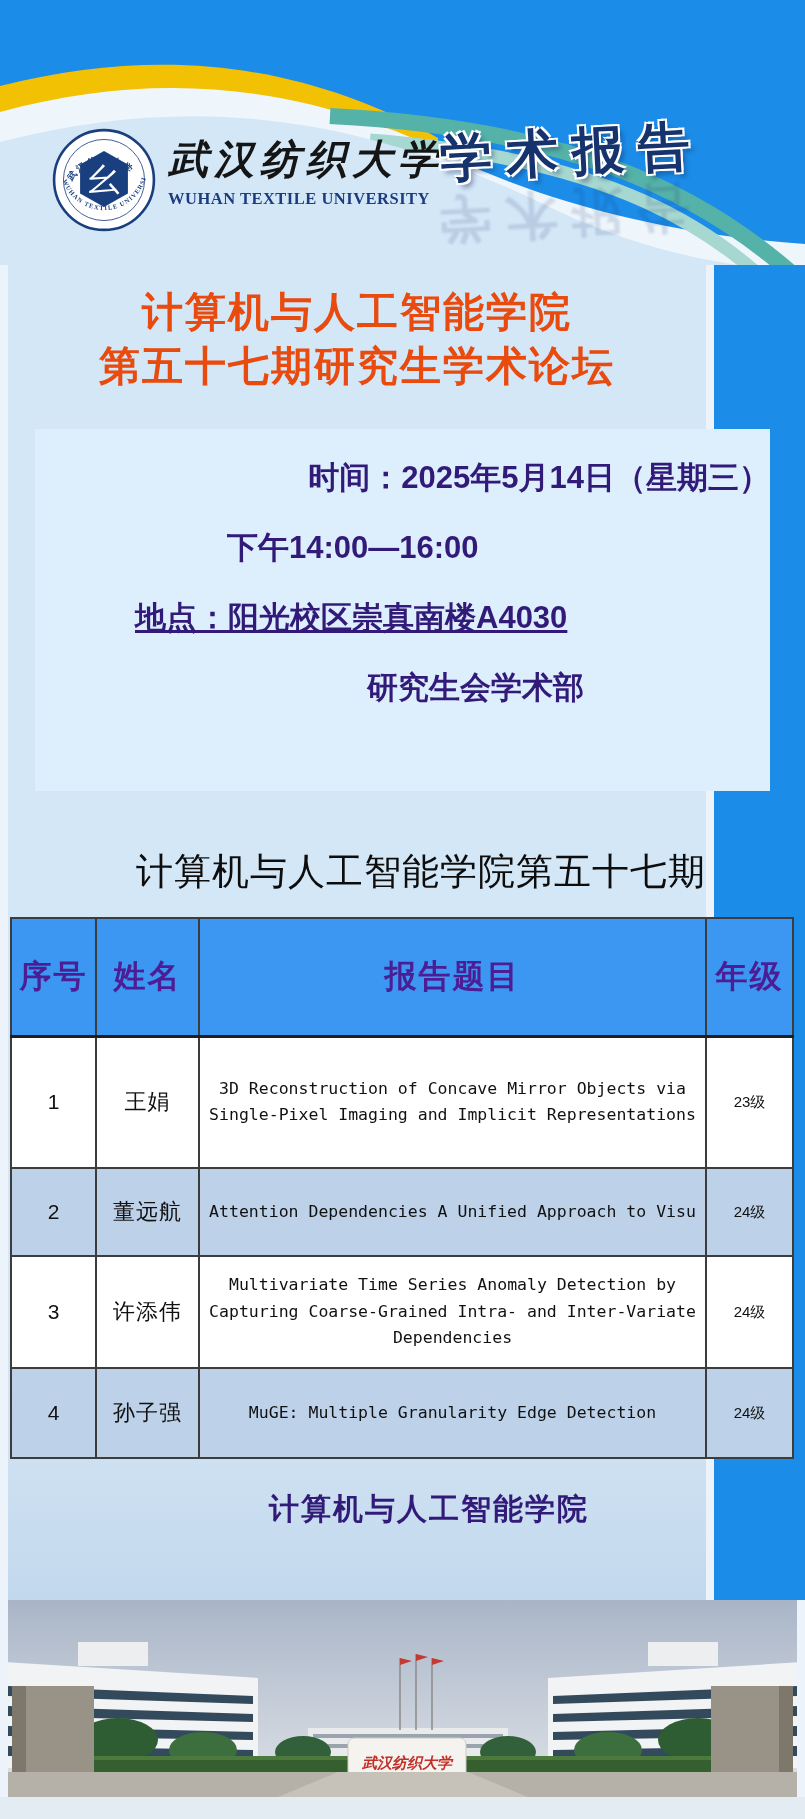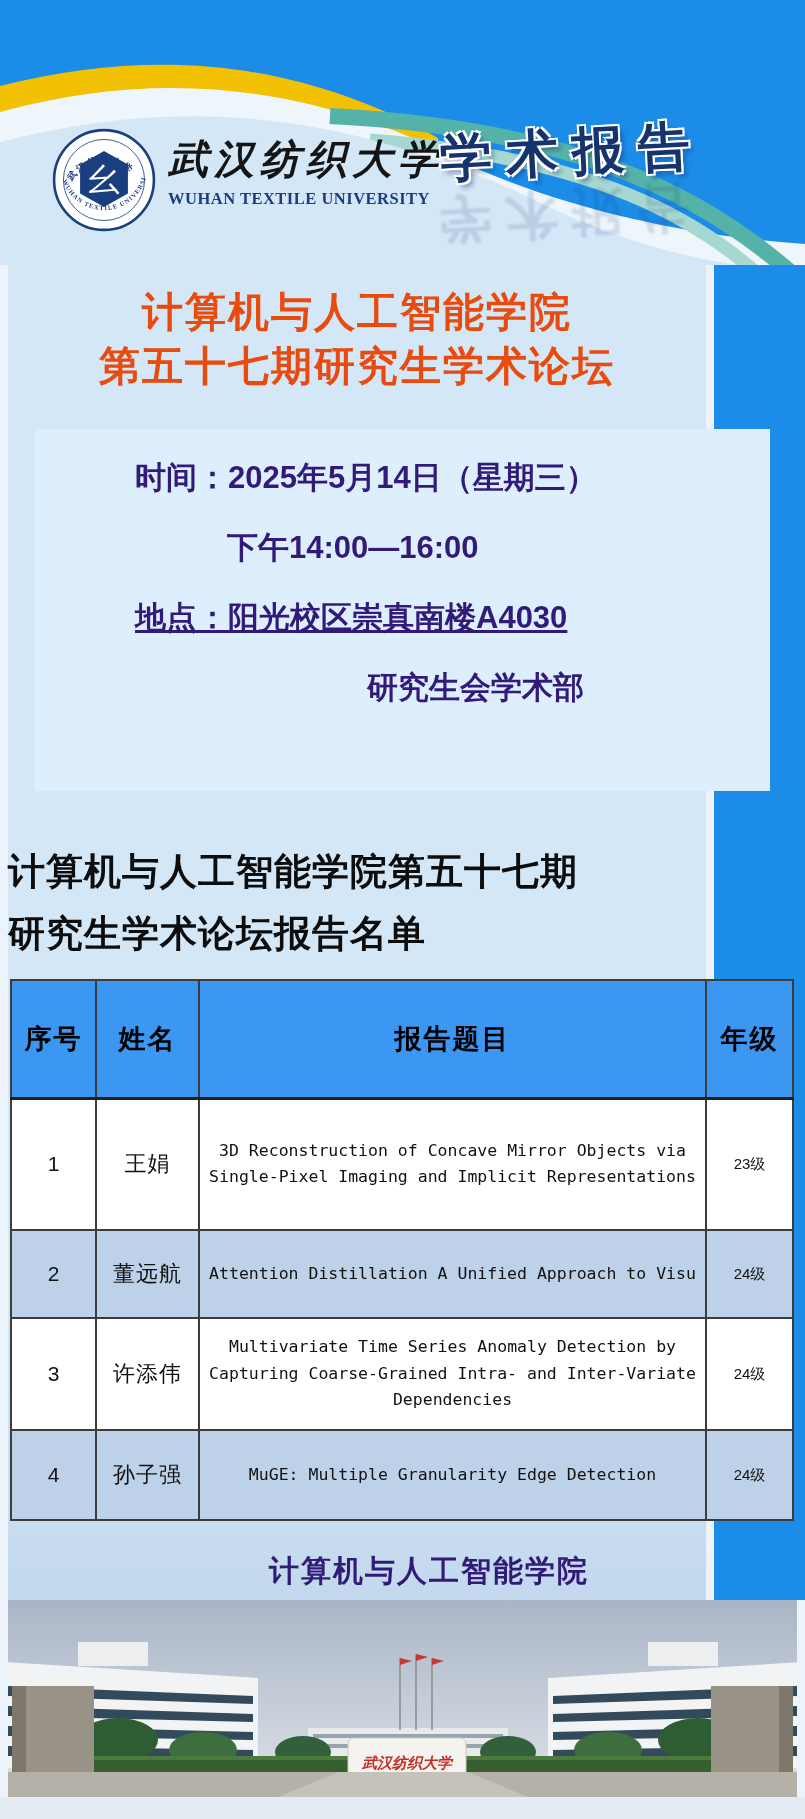--- a/index.html
+++ b/index.html
@@ -40,41 +40,41 @@
   }
   .main-title{
     padding-top:20px; text-align:center;
     font-weight:900; font-size:41px; line-height:54px; letter-spacing:2px; color:#e94a0e;
   }
   .info-panel{
     width:735px; height:362px; margin:36px 0 0 27px;
     background:#ddeefd; padding-top:14px;
   }
   .info-line{ line-height:70px; font-weight:700; font-size:31px; color:#321a78; white-space:nowrap; }
-  .il-1{ padding-left:100px; }
+  .il-1{ padding-left:100px;text-align:right; }
   .il-2{ padding-left:192px; }
   .il-3{ padding-left:100px;text-decoration:underline; }
   .il-4{ padding-left:100px; }
   .il-5{ padding-left:332px; }
   .list-heading{
-    margin-top:50px; text-align:left;
-    font-weight:700; font-size:37px; line-height:62px; letter-spacing:1px; color:#0d0d0d;
+    margin-top:50px; text-align:right;
+    font-weight:400; font-size:37px; line-height:62px; letter-spacing:1px; color:#0d0d0d;
   }
   
   .rtable{
     width:782px; margin:14px 0 0 2px;
     border:2px solid #3c3c3c; border-collapse:collapse; table-layout:fixed;
   }
   .rtable col.c-no{ width:85px; } .rtable col.c-name{ width:103px; }
   .rtable col.c-title{ width:507px; } .rtable col.c-grade{ width:87px; }
   .rtable th, .rtable td{
     border:2px solid #3c3c3c; text-align:center; vertical-align:middle;
   }
   .rtable thead tr{ height:118px; background:#3b97f2; }
-  .rtable th{ color:#000000; font-weight:700; font-size:27px; letter-spacing:2px; border-bottom:3px solid #1f1f1f; }
+  .rtable th{ color:#4c1d95; font-weight:700; font-size:32px; letter-spacing:2px; border-bottom:3px solid #1f1f1f; }
   .rtable tbody tr.row-odd{ background:#ffffff; }
   .rtable tbody tr.row-even{ background:#bdd1e9; }
   .rtable tbody tr:nth-child(1){ height:132px; }
   .rtable tbody tr:nth-child(2){ height:88px; }
   .rtable tbody tr:nth-child(3){ height:112px; }
   .rtable tbody tr:nth-child(4){ height:90px; }
   .cell-no{ font-size:21px; font-weight:400; color:#111; }
   .cell-name{ font-size:22px; font-weight:400; color:#111; letter-spacing:1px; }
   .cell-title{
     font-family:"DejaVu Sans Mono", monospace; font-size:16.5px; line-height:1.6;
@@ -150,21 +150,20 @@
 
     <div class="info-panel">
       <div class="info-line il-1"><span>时间：</span><span>2025年5月14日（星期三）</span></div>
       <div class="info-line il-2"><span>下午14:00—16:00</span></div>
       <div class="info-line il-3"><span>地点：</span><span>阳光校区崇真南楼A4030</span></div>
       <div class="info-line il-5"><span>研究生会学术部</span></div>
     </div>
 
     <div class="list-heading">
       <div>计算机与人工智能学院第五十七期</div>
-      <div>研究生学术论坛报告名单</div>
     </div>
 
     <table class="rtable">
       <colgroup>
           <col class="c-no">
           <col class="c-name">
           <col class="c-title">
           <col class="c-grade">
         </colgroup>
       <thead>
@@ -178,21 +177,21 @@
       <tbody>
         <tr class="row-odd">
           <td class="cell-no">1</td>
           <td class="cell-name">王娟</td>
           <td class="cell-title">3D Reconstruction of Concave Mirror Objects via Single-Pixel Imaging and Implicit Representations</td>
           <td class="cell-grade">23级</td>
         </tr>
         <tr class="row-even">
           <td class="cell-no">2</td>
           <td class="cell-name">董远航</td>
-          <td class="cell-title">Attention Distillation A Unified Approach to Visu</td>
+          <td class="cell-title">Attention Dependencies A Unified Approach to Visu</td>
           <td class="cell-grade">24级</td>
         </tr>
         <tr class="row-odd">
           <td class="cell-no">3</td>
           <td class="cell-name">许添伟</td>
           <td class="cell-title">Multivariate Time Series Anomaly Detection by Capturing Coarse-Grained Intra- and Inter-Variate Dependencies</td>
           <td class="cell-grade">24级</td>
         </tr>
         <tr class="row-even">
           <td class="cell-no">4</td>

